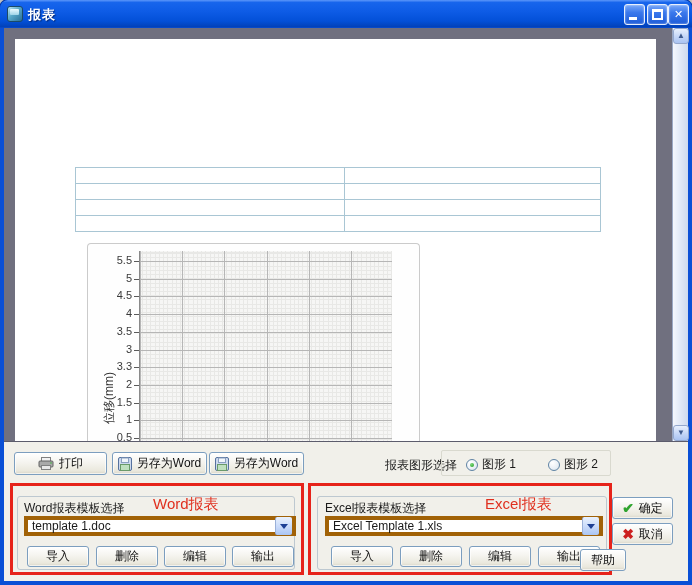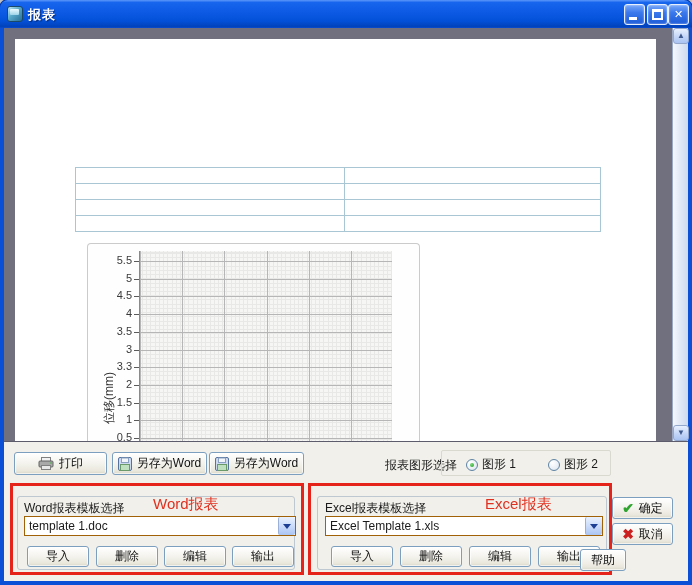--- a/index.html
+++ b/index.html
@@ -87,21 +87,21 @@
   .hl-word { left:6px; width:294px;padding-left:32px; }
   .hl-excel { left:304px; width:304px; }
   .groupbox { position:absolute; border:1px solid #bdc8d0; border-radius:3px; }
   .gb-word { left:4px; top:10px; width:278px; height:74px; }
   .gb-excel { left:6px; top:10px; width:290px; height:74px; }
   .tpl-label { position:absolute; top:14px; }
   .tpl-label-word { left:11px; } .tpl-label-excel { left:14px; }
   .annotation { position:absolute; top:9px; color:#e0301f; font-size:15px; }
   .ann-word { left:140px; } .ann-excel { left:174px; }
 
-  .combo { position:absolute; top:30px; height:20px; background:#fff; border:1px solid #a16207;
+  .combo { position:absolute; top:30px; height:20px; background:#fff; border:4px solid #a16207;
     display:flex; align-items:center; }
   .combo-word { left:11px; width:272px; } .combo-excel { left:14px; width:278px; }
   .combo-value { flex:1; padding-left:4px; font-size:12px; white-space:nowrap; overflow:hidden; }
   .combo-btn { width:17px; height:18px; border-left:1px solid #9ab0d8; border-radius:2px;
     background:linear-gradient(180deg,#e9f1fd 0%,#cbdcfa 50%,#abc5f3 100%);
     display:flex; align-items:center; justify-content:center; }
   .chev { width:0; height:0; border-left:4px solid transparent; border-right:4px solid transparent;
     border-top:5px solid #1c3f94; }
 
   .tplbtn { width:62px; height:21px; top:60px;text-align:center; }

